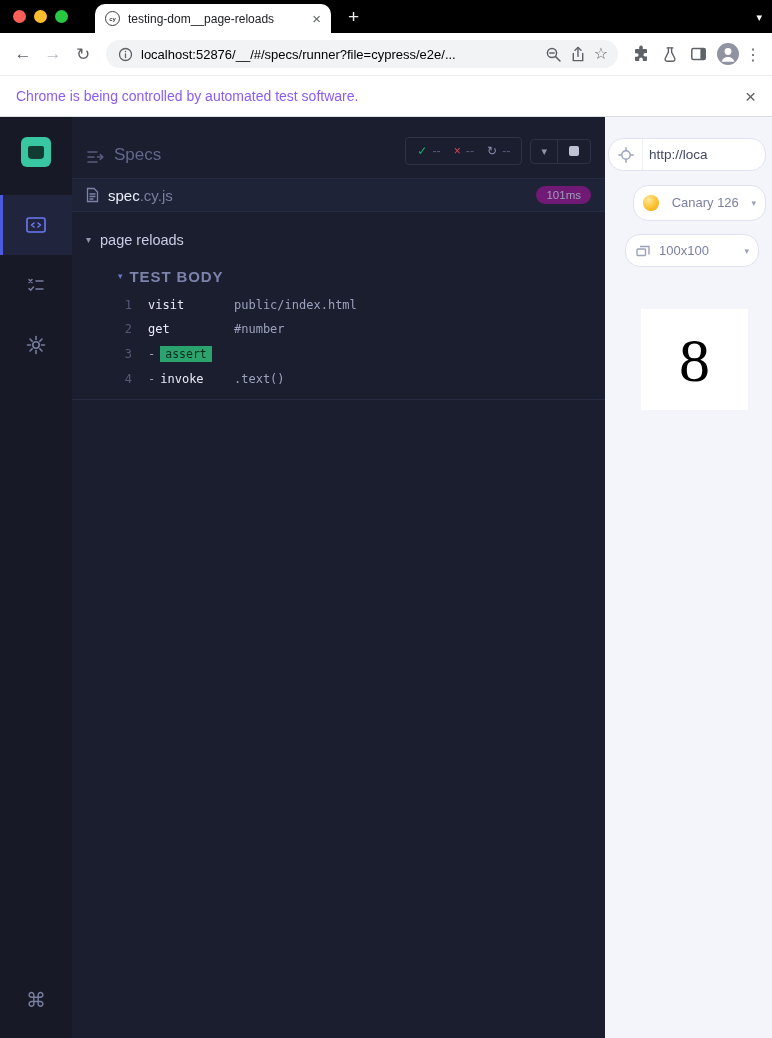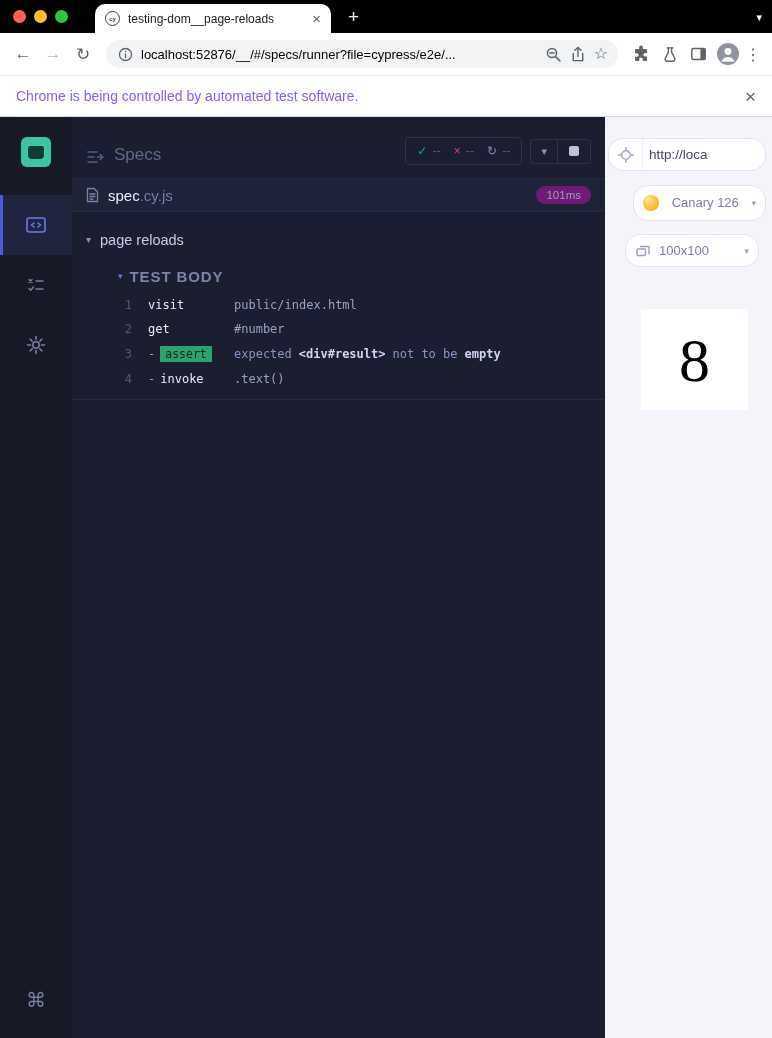--- a/index.html
+++ b/index.html
@@ -282,26 +282,20 @@
             <span class="cmd-num">2</span>
             <span class="cmd-name">get</span>
             <span class="cmd-detail">#number</span>
           </div>
           <div class="cmd-row">
             <span class="cmd-num">3</span>
             <span class="cmd-name">
               <span class="cmd-dash">-</span>
               <span class="assert-badge">assert</span>
             </span>
-            <span class="cmd-detail assert">
-              <span class="a-muted">expected</span>
-              <span class="a-strong">&lt;div#result&gt;</span>
-              <span class="a-muted">not to be</span>
-              <span class="a-strong">empty</span>
-            </span>
           </div>
           <div class="cmd-row">
             <span class="cmd-num">4</span>
             <span class="cmd-name">
               <span class="cmd-dash">-</span>
               <span>invoke</span>
             </span>
             <span class="cmd-detail">.text()</span>
           </div>
         </div>

